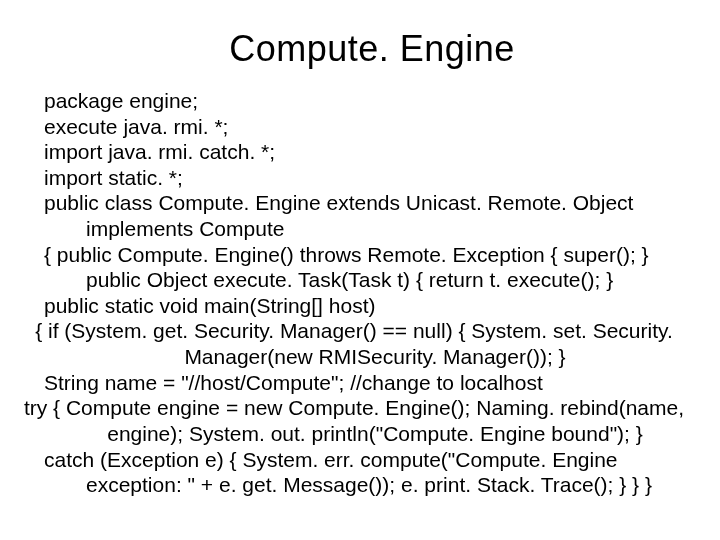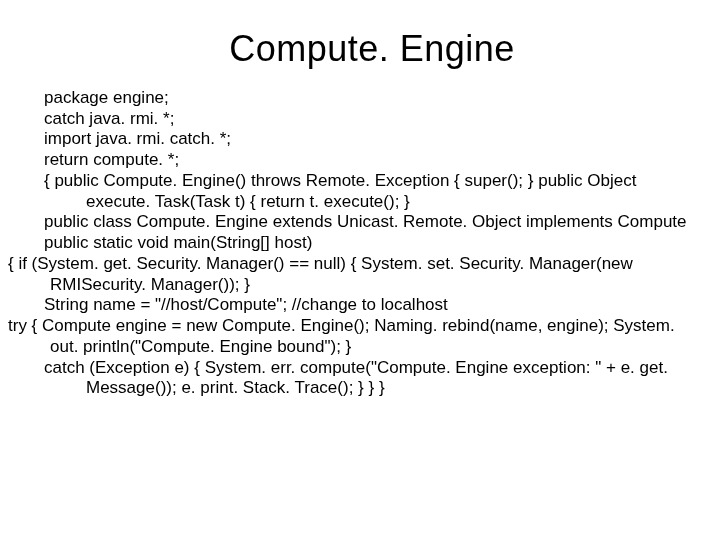--- a/index.html
+++ b/index.html
@@ -19,48 +19,49 @@
     padding: 28px 20px 0 44px;
   }
   .title {
     text-align: center;
     font-size: 36px;
     font-weight: 400;
     margin: 0 0 18px 0;
     letter-spacing: 0.5px;
   }
   .code {
-    font-size: 17px;
+    font-size: 21px;
     line-height: 1.22;
     white-space: normal;
   }
   .code .line {
     padding-left: 0;
     text-indent: 0;
   }
   .code .wrap {
     padding-left: 42px;
     text-indent: -42px;
   }
   .code .sp {
     padding-left: 6px;
+    text-align: center;
   }
 </style>
 </head>
 <body>
 
 <div class="slide">
   <h1 class="title">Compute. Engine</h1>
 
   <div class="code">
     <div class="line">package engine;</div>
-    <div class="line">catch java. rmi. *;</div>
+    <div class="line">execute java. rmi. *;</div>
     <div class="line">import java. rmi. catch. *;</div>
-    <div class="line">return compute. *;</div>
+    <div class="line">import static. *;</div>
+    <div class="wrap">public class Compute. Engine extends Unicast. Remote. Object implements Compute</div>
     <div class="wrap">{ public Compute. Engine() throws Remote. Exception { super(); } public Object execute. Task(Task t) { return t. execute(); }</div>
-    <div class="wrap">public class Compute. Engine extends Unicast. Remote. Object implements Compute</div>
     <div class="line">public static void main(String[] host)</div>
     <div class="wrap sp"> { if (System. get. Security. Manager() == null) { System. set. Security. Manager(new RMISecurity. Manager()); }</div>
     <div class="line">String name = "//host/Compute"; //change to localhost</div>
     <div class="wrap sp"> try { Compute engine = new Compute. Engine(); Naming. rebind(name, engine); System. out. println("Compute. Engine bound"); }</div>
     <div class="wrap">catch (Exception e) { System. err. compute("Compute. Engine exception: " + e. get. Message()); e. print. Stack. Trace(); } } }</div>
   </div>
 </div>
 
 </body></html>

